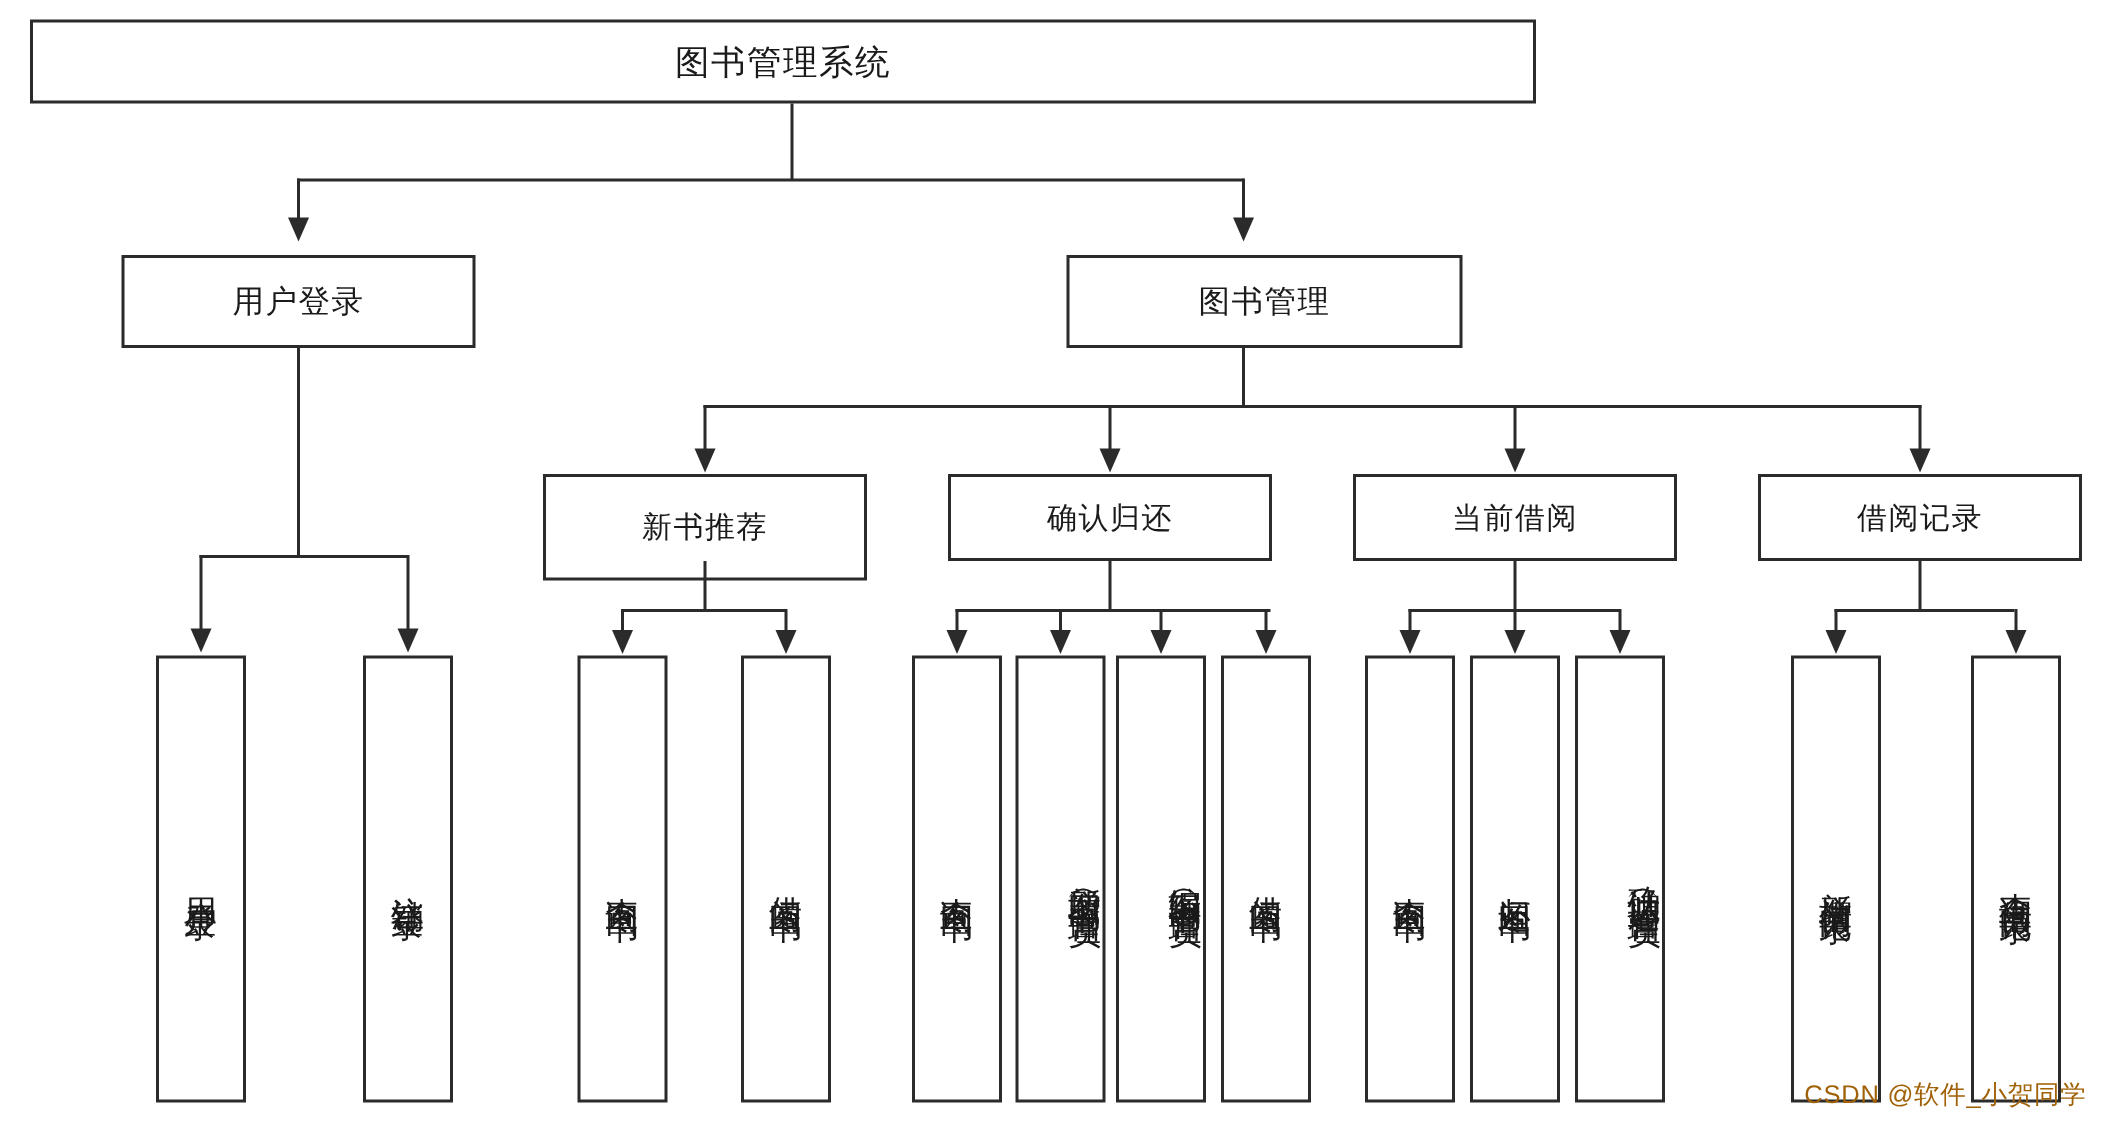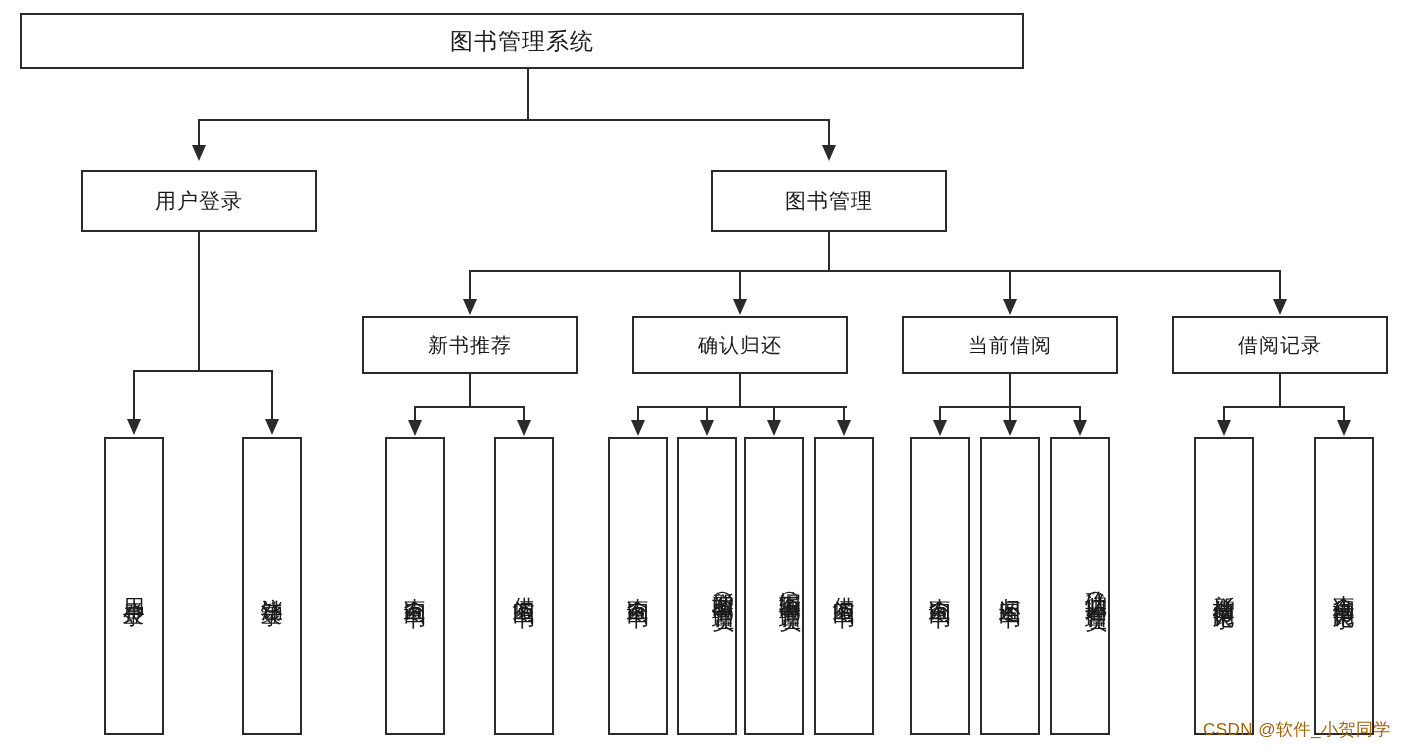--- a/index.html
+++ b/index.html
@@ -97,21 +97,21 @@
   <div class="hline" style="left:198px;top:119px;width:631px;"></div>
   <div class="vline" style="left:198px;top:119px;height:28px;"></div>
   <div class="arrow" style="left:192px;top:145px;"></div>
   <div class="vline" style="left:828px;top:119px;height:28px;"></div>
   <div class="arrow" style="left:822px;top:145px;"></div>
 
   <div class="node lvl2" style="left:81px;top:170px;width:236px;height:62px;">
     <span>用户登录</span>
   </div>
 
-  <div class="node lvl2" style="left:711px;top:170px;width:236px;height:62px;">
+  <div class="node lvl2" style="left:711px;top:170px;width:264px;height:62px;">
     <span>图书管理</span>
   </div>
 
   <div class="vline" style="left:198px;top:232px;height:139px;"></div>
   <div class="hline" style="left:133px;top:370px;width:139px;"></div>
   <div class="vline" style="left:133px;top:370px;height:51px;"></div>
   <div class="arrow" style="left:127px;top:419px;"></div>
   <div class="vline" style="left:271px;top:370px;height:51px;"></div>
   <div class="arrow" style="left:265px;top:419px;"></div>
 
@@ -119,21 +119,21 @@
   <div class="hline" style="left:469px;top:270px;width:812px;"></div>
   <div class="vline" style="left:469px;top:270px;height:31px;"></div>
   <div class="arrow" style="left:463px;top:299px;"></div>
   <div class="vline" style="left:739px;top:270px;height:31px;"></div>
   <div class="arrow" style="left:733px;top:299px;"></div>
   <div class="vline" style="left:1009px;top:270px;height:31px;"></div>
   <div class="arrow" style="left:1003px;top:299px;"></div>
   <div class="vline" style="left:1279px;top:270px;height:31px;"></div>
   <div class="arrow" style="left:1273px;top:299px;"></div>
 
-  <div class="node lvl3" style="left:362px;top:316px;width:216px;height:58px;">
+  <div class="node lvl3" style="left:362px;top:316px;width:216px;height:71px;">
     <span>新书推荐</span>
   </div>
   <div class="node lvl3" style="left:632px;top:316px;width:216px;height:58px;">
     <span>确认归还</span>
   </div>
   <div class="node lvl3" style="left:902px;top:316px;width:216px;height:58px;">
     <span>当前借阅</span>
   </div>
   <div class="node lvl3" style="left:1172px;top:316px;width:216px;height:58px;">
     <span>借阅记录</span>

